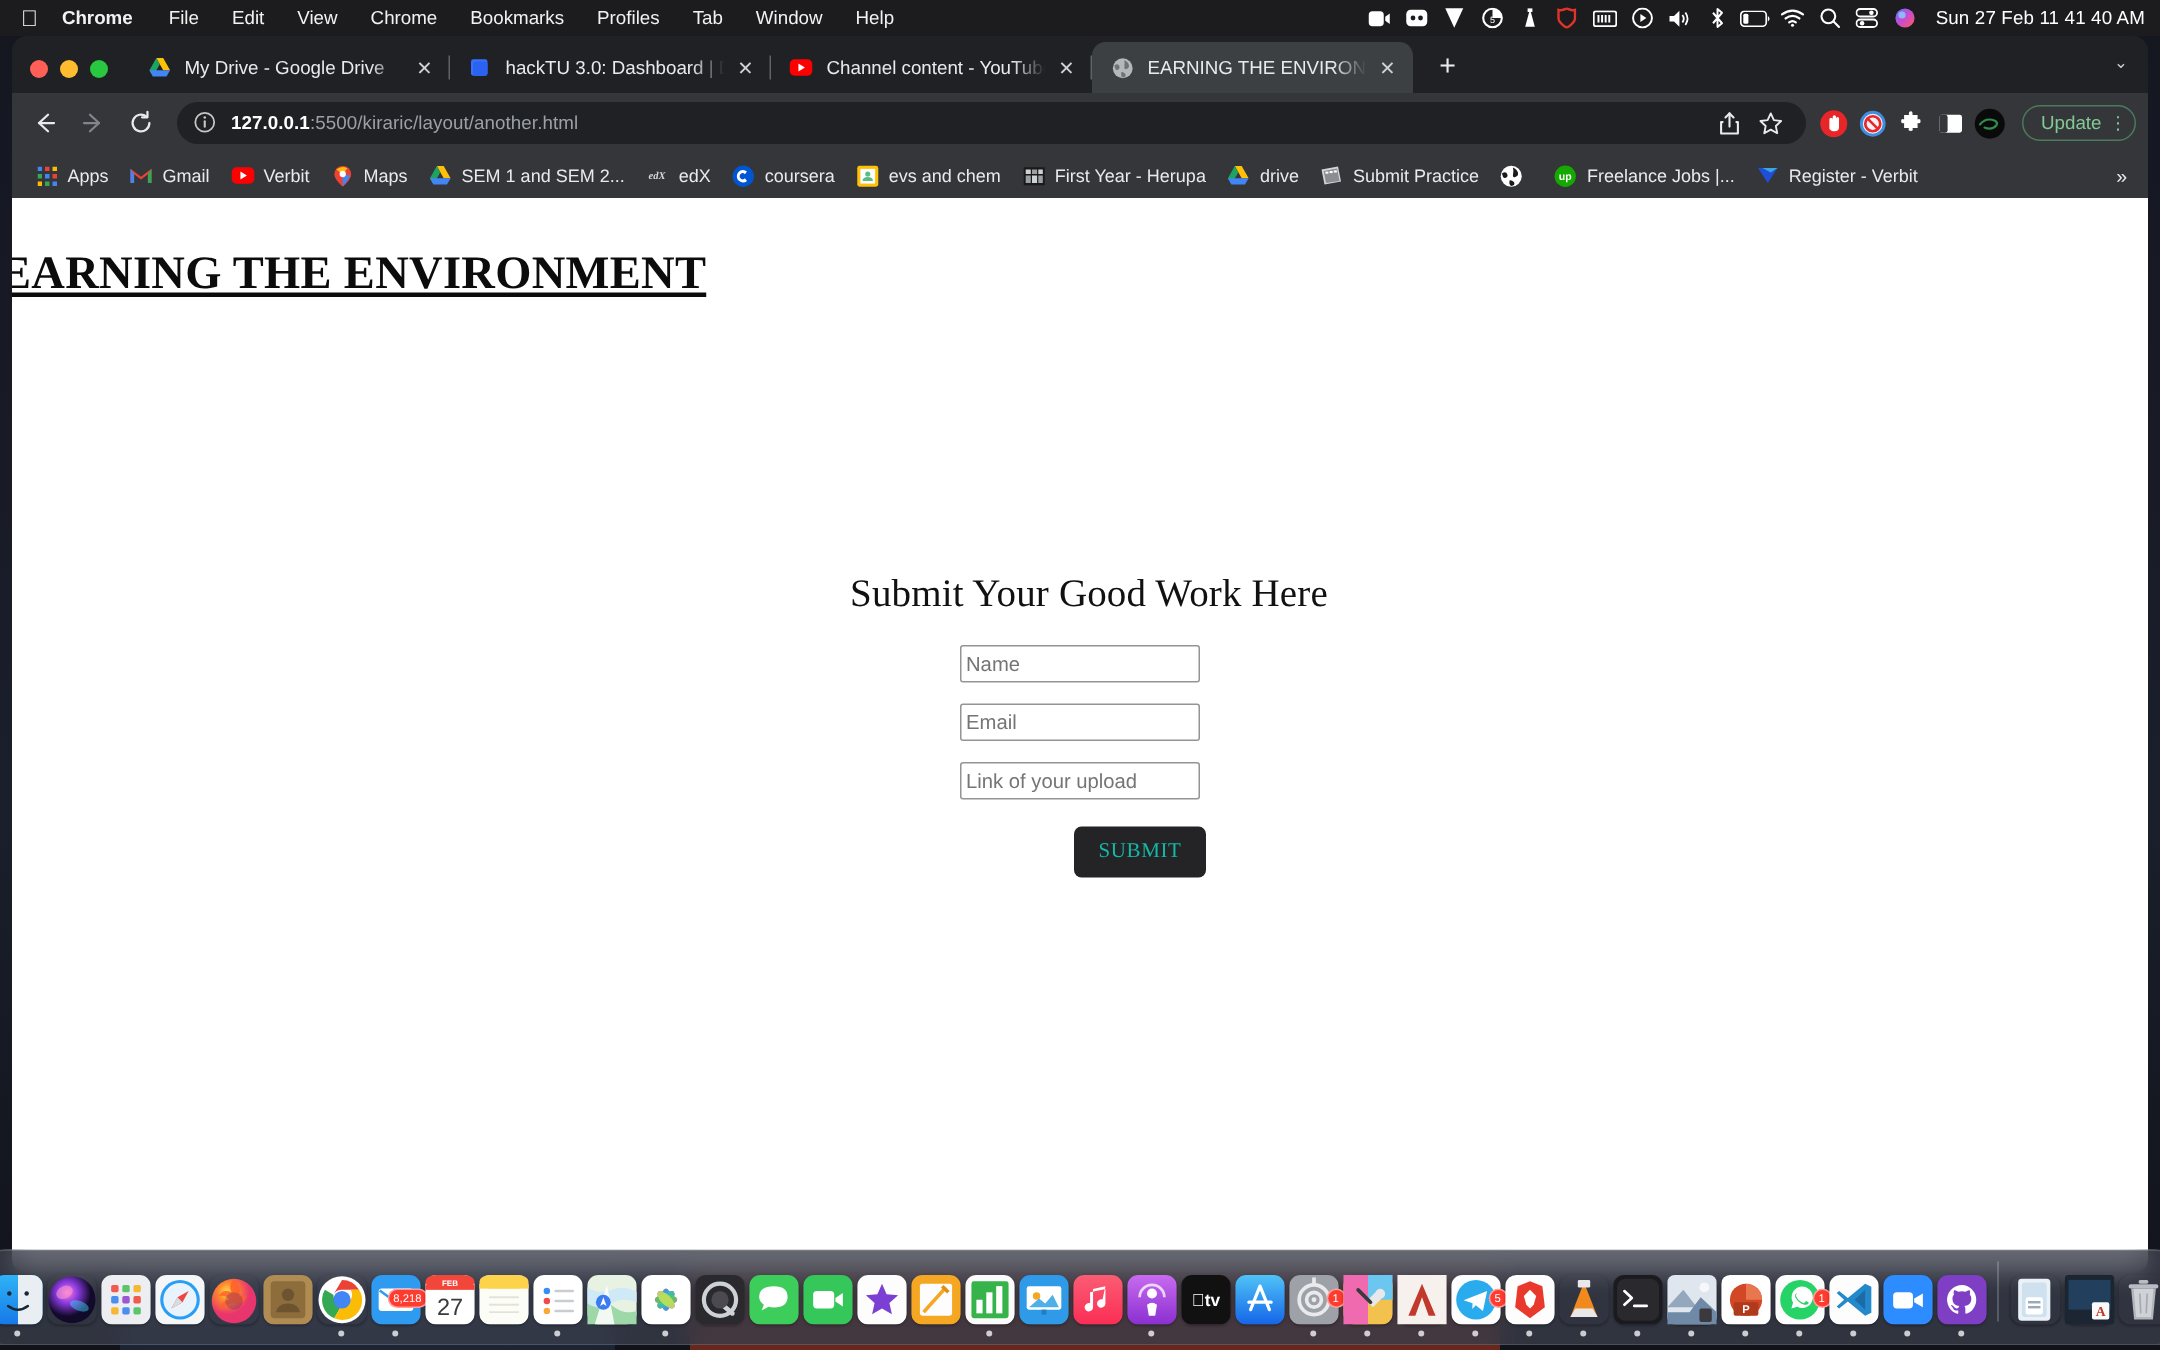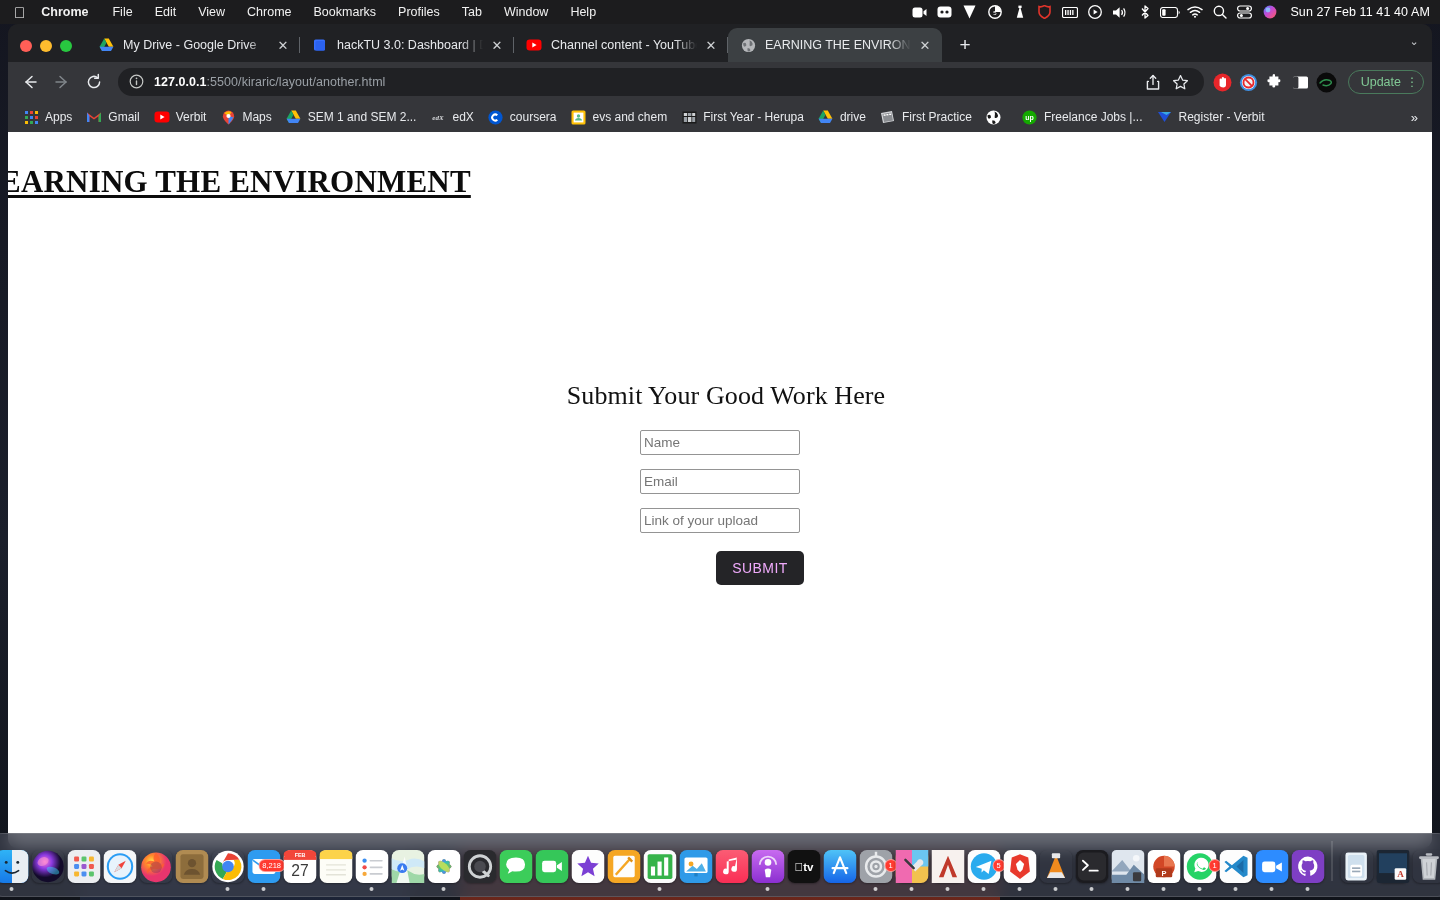--- a/index.html
+++ b/index.html
@@ -191,23 +191,23 @@
     width: 160px; height: 25px;
     border: 1px solid #949494;
     border-radius: 2px;
     font-family: "Liberation Sans", sans-serif;
     font-size: 13.5px; color: #8b5cf6;
     padding: 0 3px; background: #fff;
   }
   .field::placeholder { color: #757575; }
   #submit-btn {
     margin-top: 4px; margin-left: 80px;
-    background: #242427; color: #f0abfc;
+    background: #242427; color: #14b8a6;
     border: none; border-radius: 5px;
-    font-family: Liberation Sans, sans-serif;
+    font-family: Liberation Serif, serif;
     font-size: 14px; letter-spacing: .4px;
     padding: 9px 16px;
   }
 
   
   #dock {
     position: absolute; left: 50%; transform: translateX(-50%);
     bottom: 3px; height: 64px;
     background: rgba(58,62,74,0.78);
     border: 1px solid rgba(255,255,255,0.14);
@@ -654,21 +654,21 @@
     <div class="bm">
       <span class="bm-ico">
         <svg width="15" height="14" viewBox="0 0 15 14">
             <path d="M1 3 L12 1 L14 11 L3 13 Z" fill="#d4d6d9"></path>
             <path d="M2.4 4 L11.4 2.4 L13 10.6 L4 12 Z" fill="#8a8d91"></path>
             <rect x="3.6" y="4.4" width="2" height="1.4" fill="#fff"></rect>
             <rect x="6.4" y="4" width="2" height="1.4" fill="#fff"></rect>
             <rect x="9.2" y="3.6" width="2" height="1.4" fill="#fff"></rect>
           </svg>
       </span>
-      <span>First Practice</span>
+      <span>Submit Practice</span>
     </div>
     <div class="bm">
       <span class="bm-ico">
         <svg width="15" height="15" viewBox="0 0 15 15">
             <circle cx="7.5" cy="7.5" r="7" fill="#fff"></circle>
             <path d="M1.4 5.5 Q4 4 4.8 6 Q5.6 8 3.6 8.6 Q1.7 9 1.4 5.5 Z" fill="#1a1a1a"></path>
             <path d="M8.6 1.6 Q11.4 2.8 12 5.2 Q12.4 7.4 10.2 8 Q8.2 8.6 8.7 6.2 Q9.2 3.8 8.6 1.6 Z" fill="#1a1a1a"></path>
             <path d="M6.4 10.2 Q9.2 10.4 9.6 12.2 Q9.8 13.6 7.6 14 Q5.8 13.6 6.4 10.2 Z" fill="#1a1a1a"></path>
           </svg>
       </span>

